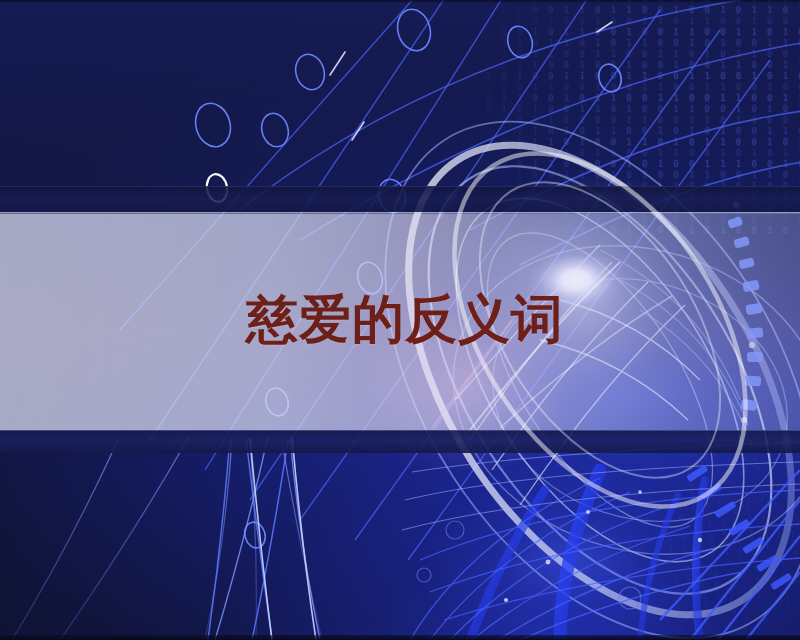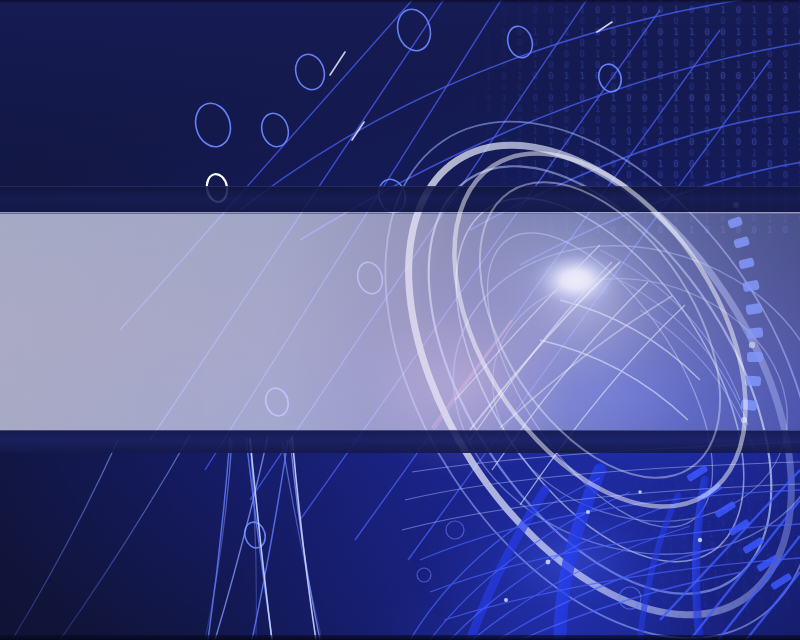--- a/index.html
+++ b/index.html
@@ -446,16 +446,17 @@
       <g transform="rotate(-33 600 330)">
         <ellipse cx="600" cy="330" rx="118" ry="196" stroke="#ffffff" stroke-width="4.5" opacity="0.55"></ellipse>
         <ellipse cx="600" cy="330" rx="95" ry="165" stroke="#eef3ff" stroke-width="2" opacity="0.45"></ellipse>
       </g>
       <path d="M 470 430 Q 548 330 620 262" stroke="#ffffff" stroke-width="2" opacity="0.5"></path>
       <path d="M 500 428 Q 590 345 672 296" stroke="#ffffff" stroke-width="1.5" opacity="0.4"></path>
       <path d="M 432 428 Q 470 376 512 320" stroke="#f3bfd8" stroke-width="2.5" opacity="0.35"></path>
     </g>
   </svg>
 
+  <div class="title">慈爱的反义词</div>
 
   <div class="top-edge"></div>
   <div class="bottom-edge"></div>
 </div>
 
 </body></html>

